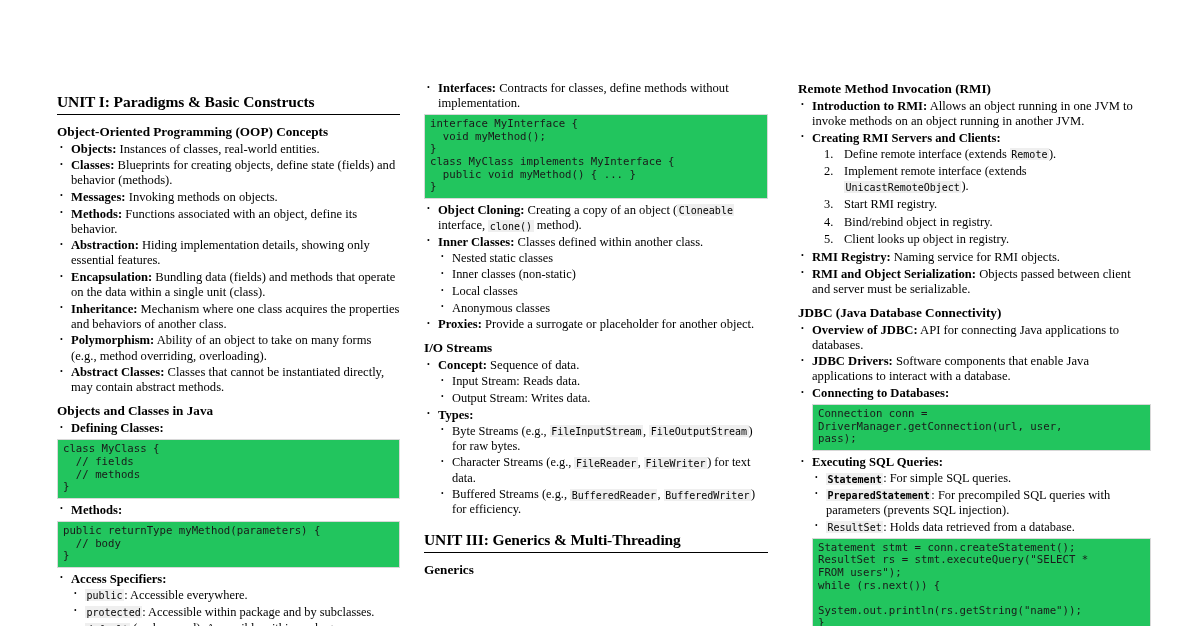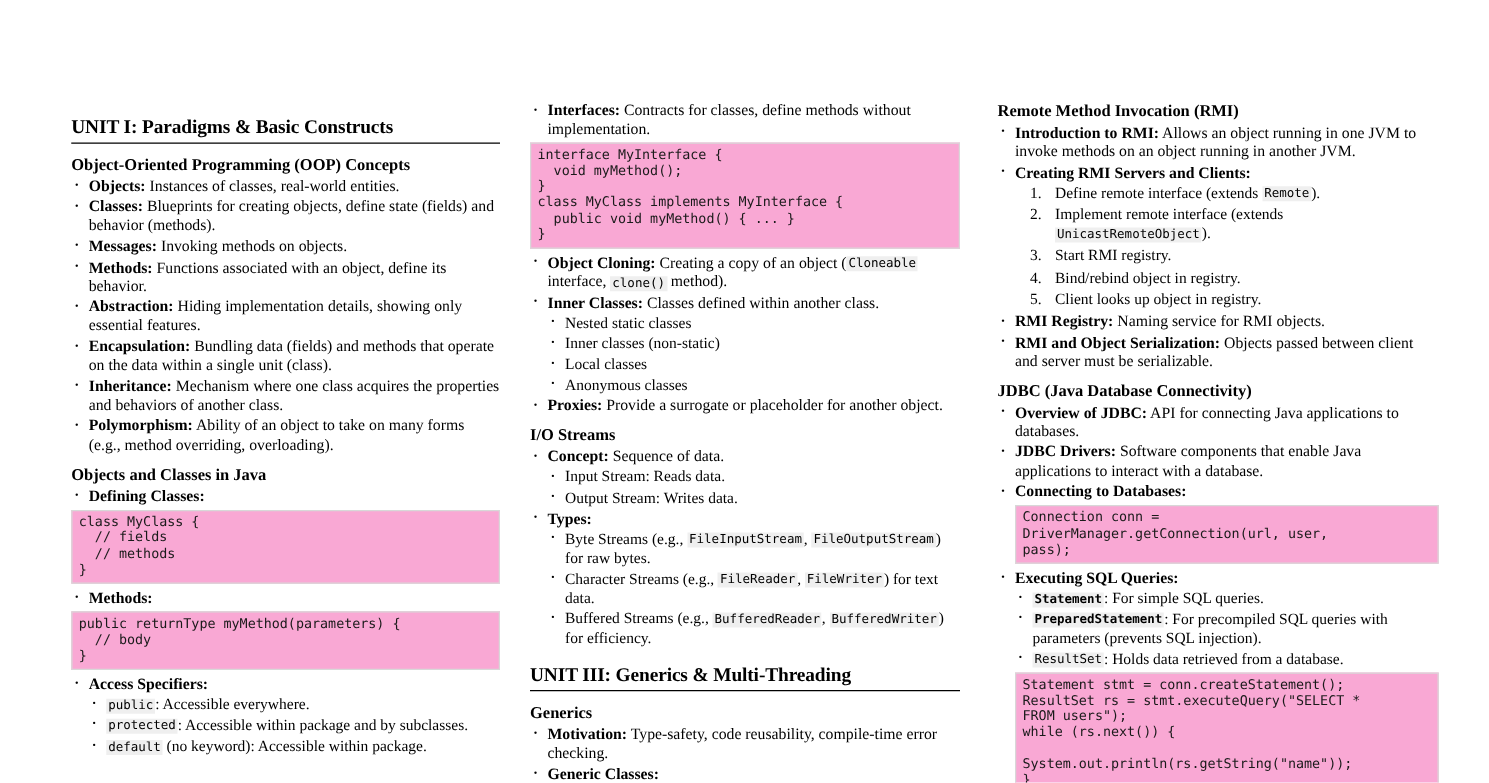--- a/index.html
+++ b/index.html
@@ -139,21 +139,21 @@
     font-family: "DejaVu Sans Mono", "Liberation Mono", monospace;
     font-size: 10px;
     background: #efefef;
     padding: 0.5px 1.5px;
     white-space: nowrap;
   }
   pre.code-block {
     font-family: "DejaVu Sans Mono", "Liberation Mono", monospace;
     font-size: 10.7px;
     line-height: 1.18;
-    background: #f9a8d4;
+    background: #22c55e;
     border: 1px solid #d8d8d8;
     margin: 3px 0 4px 0;
     padding: 3px 5px 4px 5px;
     white-space: pre;
     overflow: hidden;
     color: #1a1a1a;
   }
   .col-3 pre.code-block { margin-left: 14px; }
 </style>
 </head>
@@ -170,20 +170,21 @@
       <div class="section-title first">Object-Oriented Programming (OOP) Concepts</div>
       <ul class="lvl1">
         <li><b>Objects:</b><span> Instances of classes, real-world entities.</span></li>
         <li><b>Classes:</b><span> Blueprints for creating objects, define state (fields) and behavior (methods).</span></li>
         <li><b>Messages:</b><span> Invoking methods on objects.</span></li>
         <li><b>Methods:</b><span> Functions associated with an object, define its behavior.</span></li>
         <li><b>Abstraction:</b><span> Hiding implementation details, showing only essential features.</span></li>
         <li><b>Encapsulation:</b><span> Bundling data (fields) and methods that operate on the data within a single unit (class).</span></li>
         <li><b>Inheritance:</b><span> Mechanism where one class acquires the properties and behaviors of another class.</span></li>
         <li><b>Polymorphism:</b><span> Ability of an object to take on many forms (e.g., method overriding, overloading).</span></li>
+        <li><b>Abstract Classes:</b><span> Classes that cannot be instantiated directly, may contain abstract methods.</span></li>
       </ul>
 
       <div class="section-title">Objects and Classes in Java</div>
       <ul class="lvl1">
         <li>
           <b>Defining Classes:</b>
         </li>
       </ul>
       <pre class="code-block">class MyClass {
   // fields
@@ -258,28 +259,20 @@
             <li><span>Character Streams (e.g., </span><code>FileReader</code><span>, </span><code>FileWriter</code><span>) for text data.</span></li>
             <li><span>Buffered Streams (e.g., </span><code>BufferedReader</code><span>, </span><code>BufferedWriter</code><span>) for efficiency.</span></li>
           </ul>
         </li>
       </ul>
 
       <div class="unit-title" style="margin-top:14px;">UNIT III: Generics &amp; Multi-Threading</div>
       <hr class="unit-rule">
 
       <div class="section-title first">Generics</div>
-      <ul class="lvl1">
-        <li>
-          <b>Motivation:</b><span> Type-safety, code reusability, compile-time error checking.</span>
-        </li>
-        <li>
-          <b>Generic Classes:</b>
-        </li>
-      </ul>
 
     </div>
 
     <div class="col col-3">
 
       <div class="section-title first">Remote Method Invocation (RMI)</div>
       <ul class="lvl1">
         <li>
           <b>Introduction to RMI:</b><span> Allows an object running in one JVM to invoke methods on an object running in another JVM.</span>
         </li>

